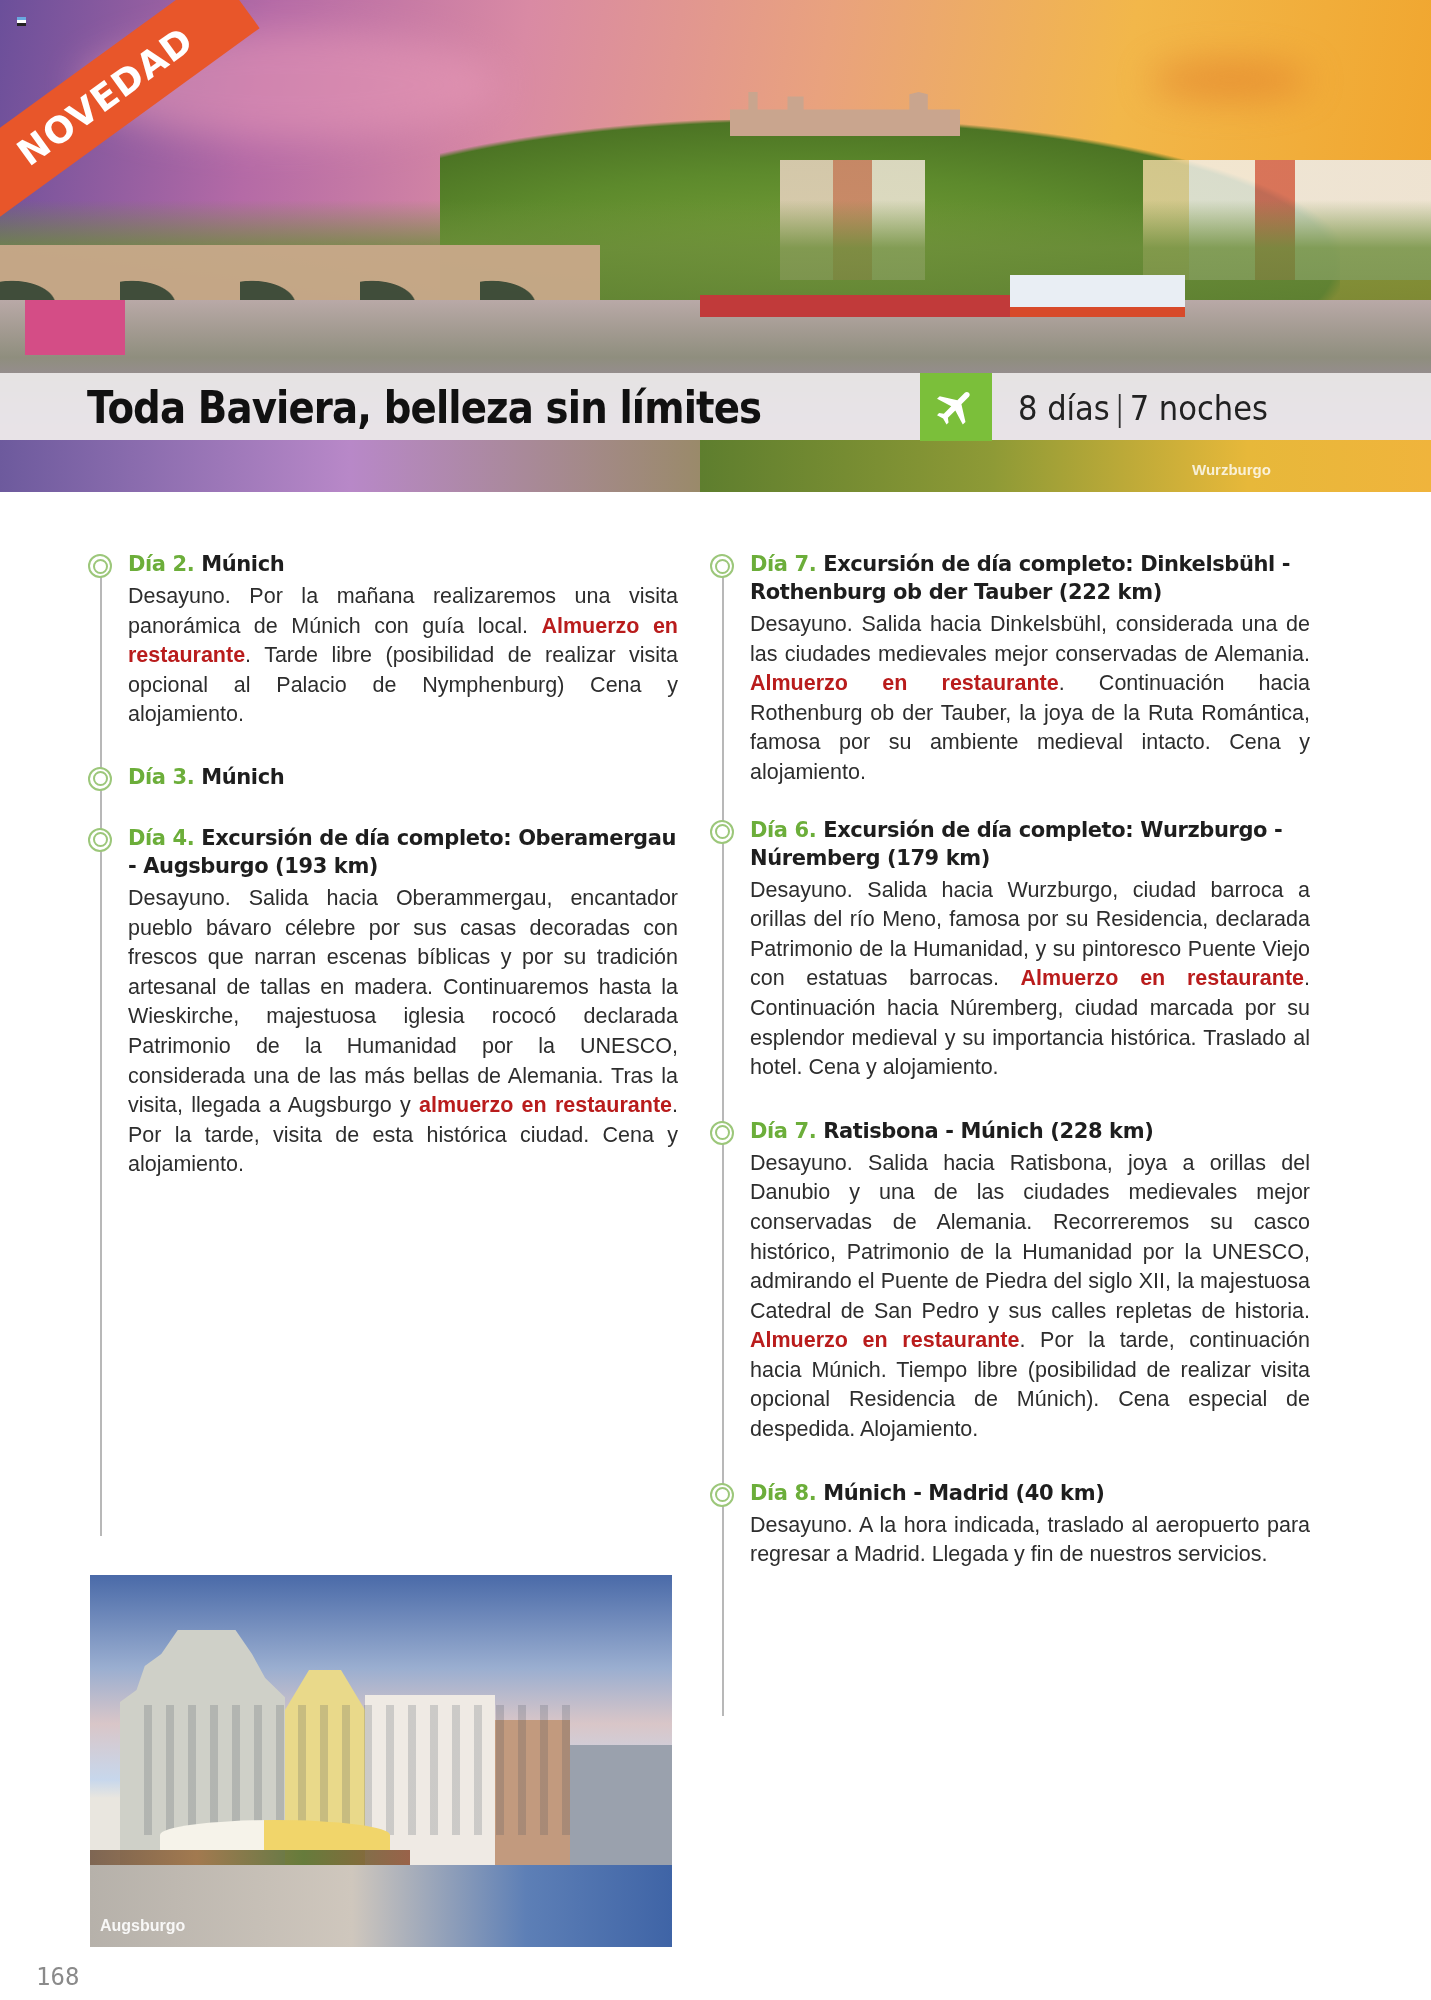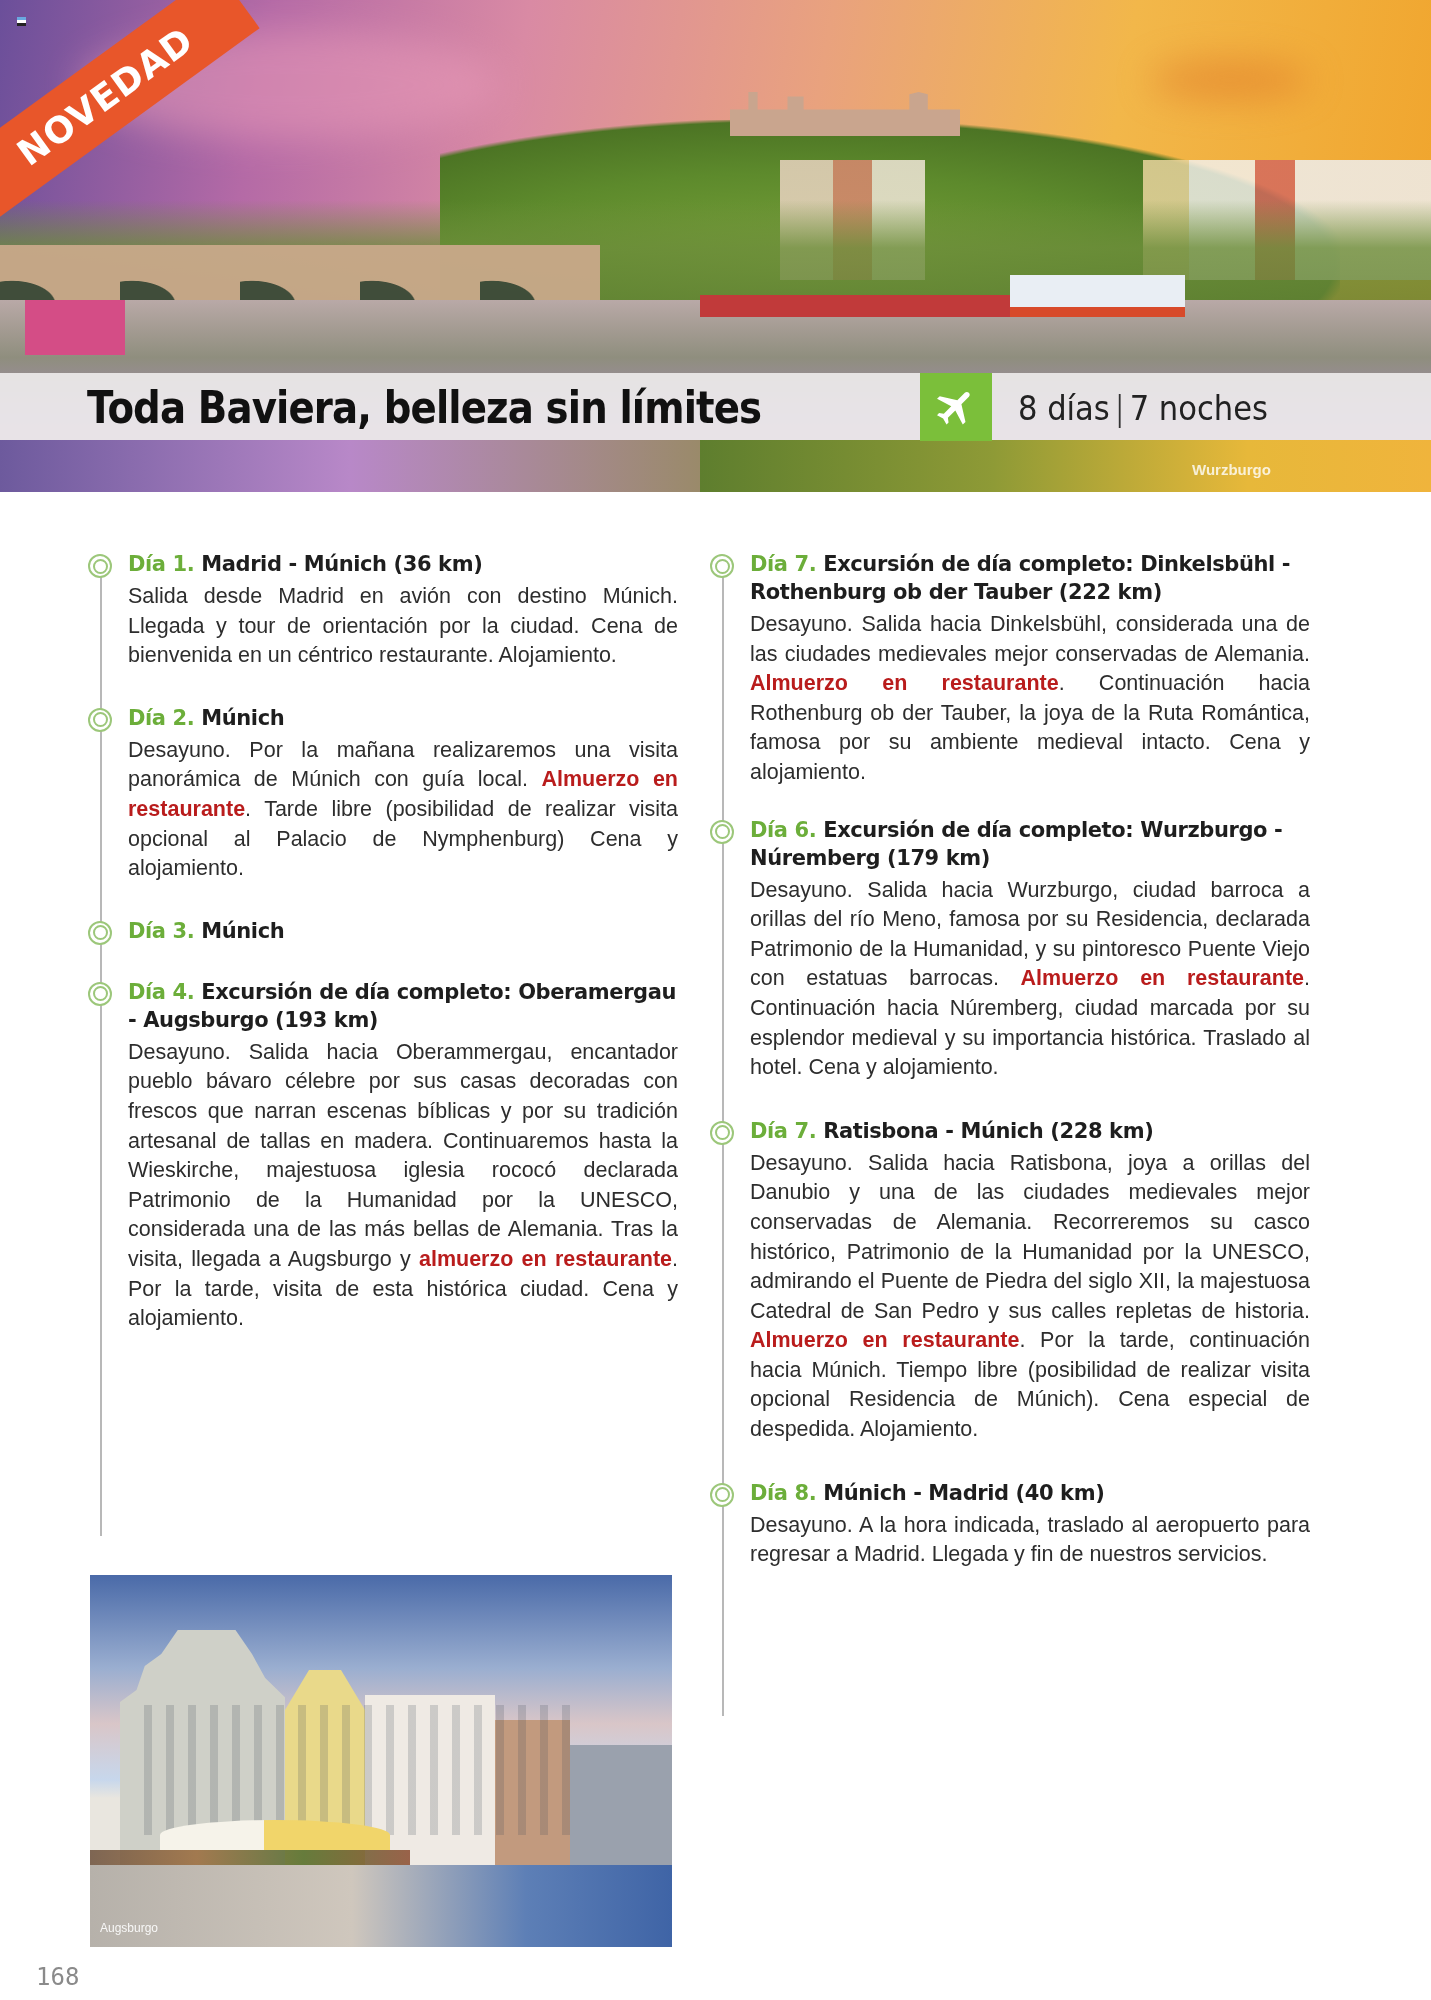--- a/index.html
+++ b/index.html
@@ -138,21 +138,21 @@
                 repeating-linear-gradient(180deg, transparent 0 18px, rgba(255,255,255,.0) 18px 30px);
     opacity: .6;
   }
   .photo .umbrellas { position: absolute; left: 70px; top: 245px; width: 230px; height: 30px;
     background: linear-gradient(90deg, #f6f3ea 0 45%, #f1d56a 45% 100%); border-radius: 50% 50% 0 0; }
   .photo .plaza { position: absolute; left: 0; top: 290px; width: 582px; height: 82px;
     background: linear-gradient(90deg, #b6b1aa 0%, #cfc7bd 45%, #5d7fb6 75%, #3f64a6 100%); }
   .photo .cafe { position: absolute; left: 0; top: 275px; width: 320px; height: 40px;
     background: linear-gradient(90deg, #6b4f3a, #9a6a3a, #4f6b2e, #8a4a2e); opacity: .85; }
   .photo-caption {
-    position: absolute; left: 10px; bottom: 12px; font-size: 12px; color: rgba(255,255,255,.9); font-weight: normal;
+    position: absolute; left: 10px; bottom: 12px; font-size: 16px; color: rgba(255,255,255,.9); font-weight: bold;
   }
 
   .page-number {
     position: absolute; left: 36px; top: 1963px; font-family: "DejaVu Sans Mono", monospace; font-size: 24px; color: #8a8a8a;
   }
 </style>
 </head>
 <body>
 
 <div class="hero">
@@ -183,25 +183,20 @@
 </div>
 <div class="duration">
   <span>8 días</span><span class="sep"></span><span>7 noches</span>
 </div>
 <div class="hero-caption">Wurzburgo</div>
 
 <div class="timeline-line" style="left:100px;top:566px;height:970px;"></div>
 <div class="col col-left">
   <div class="day" style="margin-bottom:33px;">
     <span class="bullet"></span>
-    <div class="day-head"><span class="day-num">Día 1.</span> <span>Madrid - Múnich (36 km)</span></div>
-    <div class="day-body">Salida desde Madrid en avión con destino Múnich. Llegada y tour de orientación por la ciudad. Cena de bienvenida en un céntrico restaurante. Alojamiento.</div>
-  </div>
-  <div class="day" style="margin-bottom:33px;">
-    <span class="bullet"></span>
     <div class="day-head"><span class="day-num">Día 2.</span> <span>Múnich</span></div>
     <div class="day-body">Desayuno. Por la mañana realizaremos una visita panorámica de Múnich con guía local. <b>Almuerzo en restaurante</b>. Tarde libre (posibilidad de realizar visita opcional al Palacio de Nymphenburg) Cena y alojamiento.</div>
   </div>
   <div class="day" style="margin-bottom:33px;">
     <span class="bullet"></span>
     <div class="day-head"><span class="day-num">Día 3.</span> <span>Múnich</span></div>
   </div>
   <div class="day">
     <span class="bullet"></span>
     <div class="day-head"><span class="day-num">Día 4.</span> <span>Excursión de día completo: Oberamergau - Augsburgo (193 km)</span></div>

